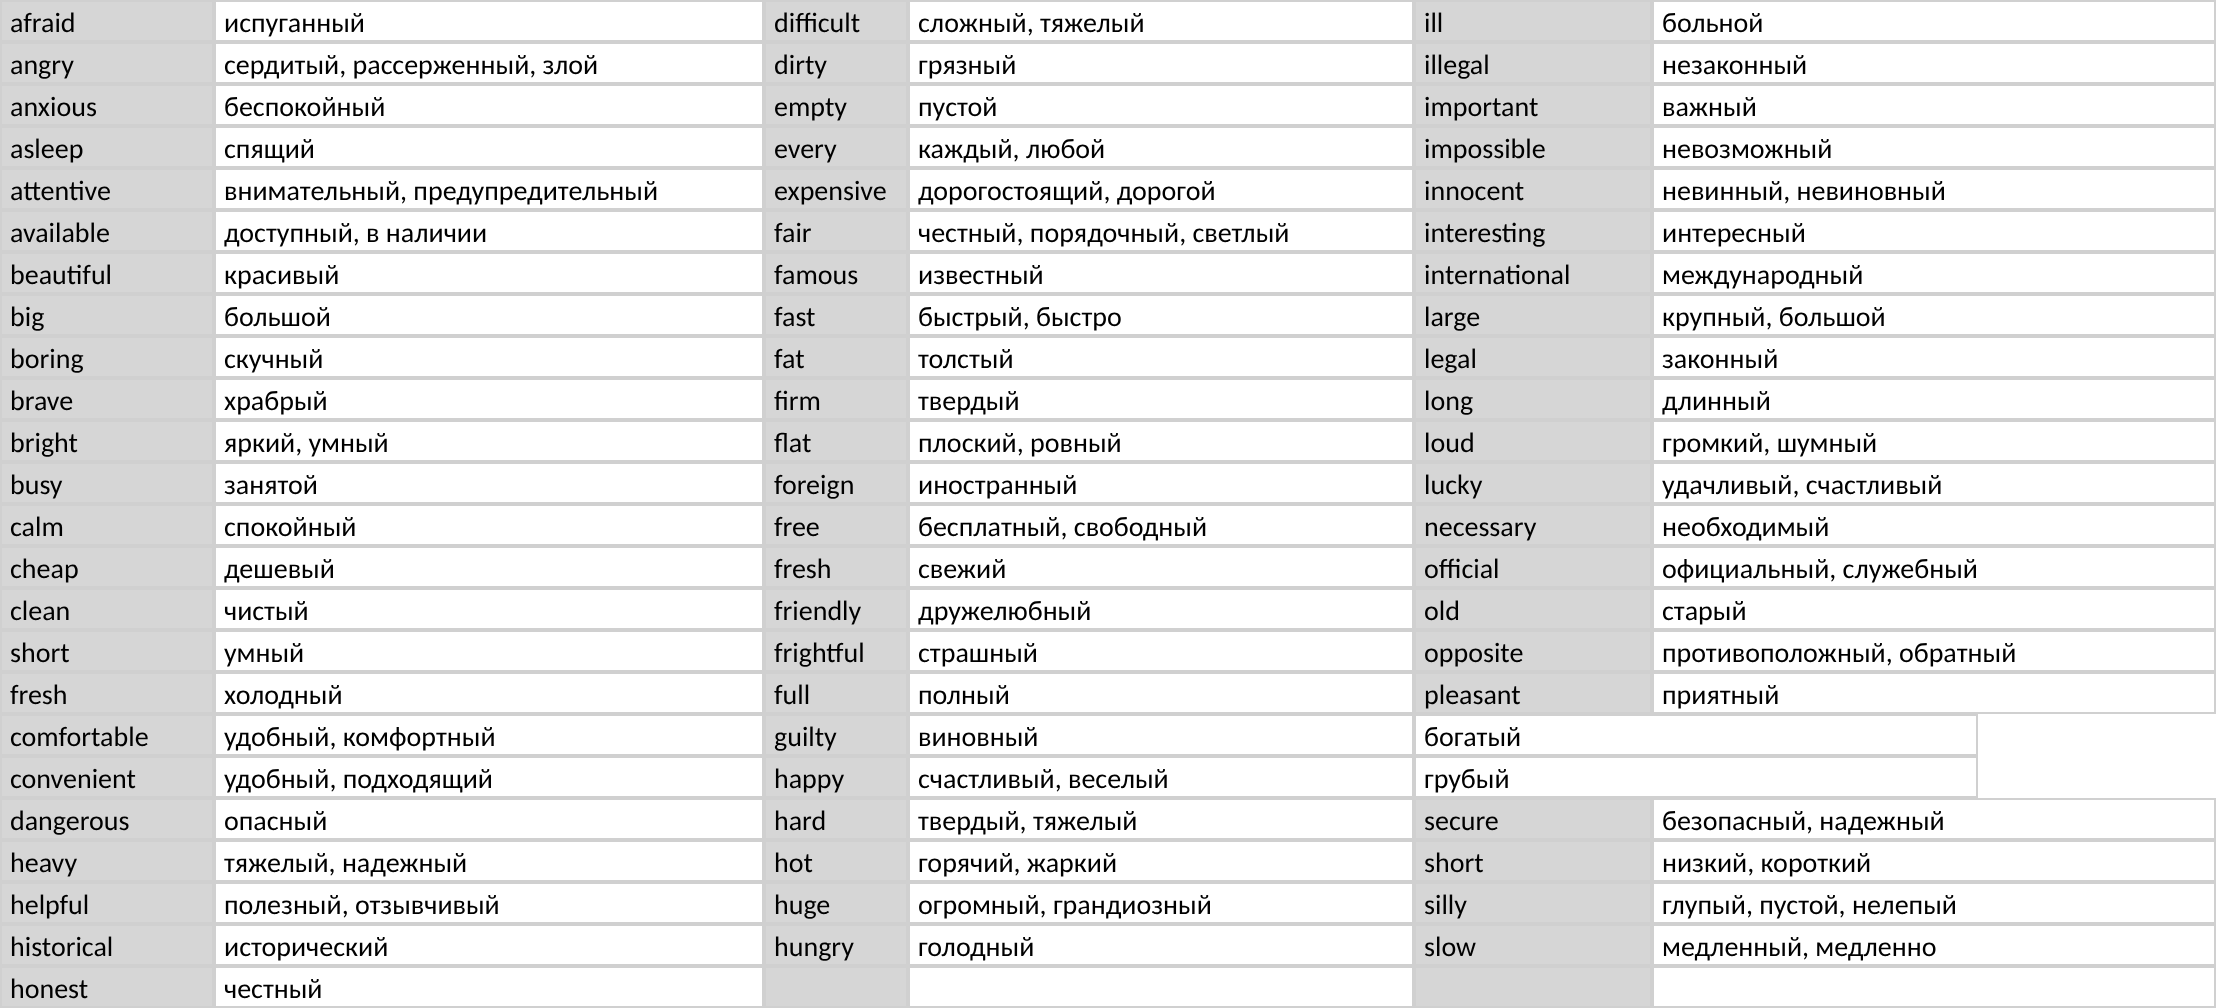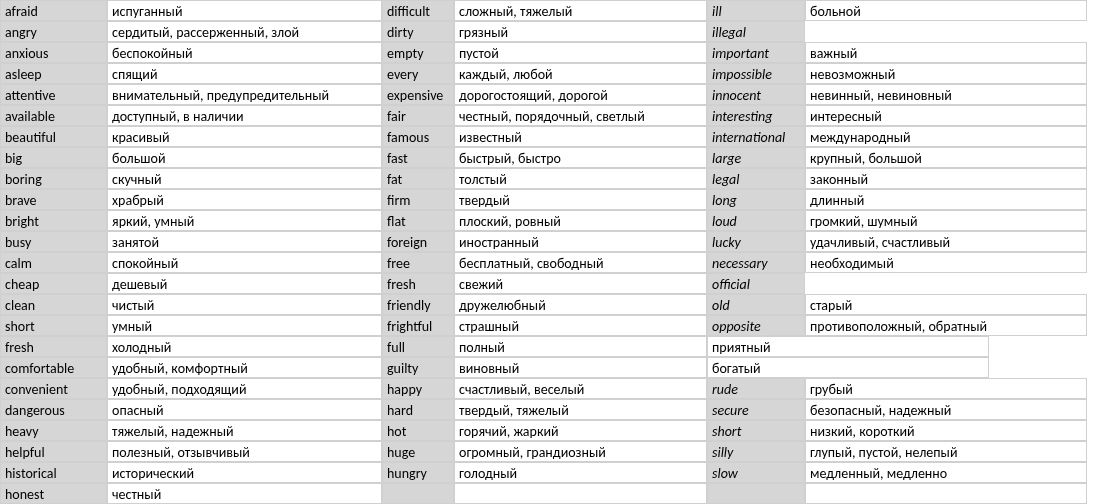--- a/index.html
+++ b/index.html
@@ -35,21 +35,21 @@
     .en-cell {
       background: #d6d6d6;
       width: 107px;
     }
     .ru-cell {
       background: #ffffff;
       width: 275px;
     }
     .col3 .en-cell { width: 72px; }
     .col3 .ru-cell { width: 253px; }
-    .col5 .en-cell { width: 98px; font-style: italic; }
+    .col5 .en-cell { width: 119px; }
     .col5 .ru-cell { width: 282px; }
   </style>
 </head>
 <body>
 
 <div class="table-container">
   <div class="column-group col1">
       <div class="row">
         <div class="cell en-cell">afraid</div>
         <div class="cell ru-cell">испуганный</div>
@@ -245,20 +245,21 @@
         <div class="cell ru-cell"></div>
       </div>
     </div>
   <div class="column-group col5">
       <div class="row">
         <div class="cell en-cell">ill</div>
         <div class="cell ru-cell">больной</div>
       </div>
       <div class="row">
         <div class="cell en-cell">illegal</div>
+        <div class="cell ru-cell">незаконный</div>
       </div>
       <div class="row">
         <div class="cell en-cell">important</div>
         <div class="cell ru-cell">важный</div>
       </div>
       <div class="row">
         <div class="cell en-cell">impossible</div>
         <div class="cell ru-cell">невозможный</div>
       </div>
       <div class="row">
@@ -292,37 +293,38 @@
       <div class="row">
         <div class="cell en-cell">lucky</div>
         <div class="cell ru-cell">удачливый, счастливый</div>
       </div>
       <div class="row">
         <div class="cell en-cell">necessary</div>
         <div class="cell ru-cell">необходимый</div>
       </div>
       <div class="row">
         <div class="cell en-cell">official</div>
+        <div class="cell ru-cell">официальный, служебный</div>
       </div>
       <div class="row">
         <div class="cell en-cell">old</div>
         <div class="cell ru-cell">старый</div>
       </div>
       <div class="row">
         <div class="cell en-cell">opposite</div>
         <div class="cell ru-cell">противоположный, обратный</div>
       </div>
       <div class="row">
+        <div class="cell en-cell">pleasant</div>
         <div class="cell ru-cell">приятный</div>
       </div>
       <div class="row">
         <div class="cell ru-cell">богатый</div>
       </div>
       <div class="row">
-        <div class="cell en-cell">rude</div>
         <div class="cell ru-cell">грубый</div>
       </div>
       <div class="row">
         <div class="cell en-cell">secure</div>
         <div class="cell ru-cell">безопасный, надежный</div>
       </div>
       <div class="row">
         <div class="cell en-cell">short</div>
         <div class="cell ru-cell">низкий, короткий</div>
       </div>

